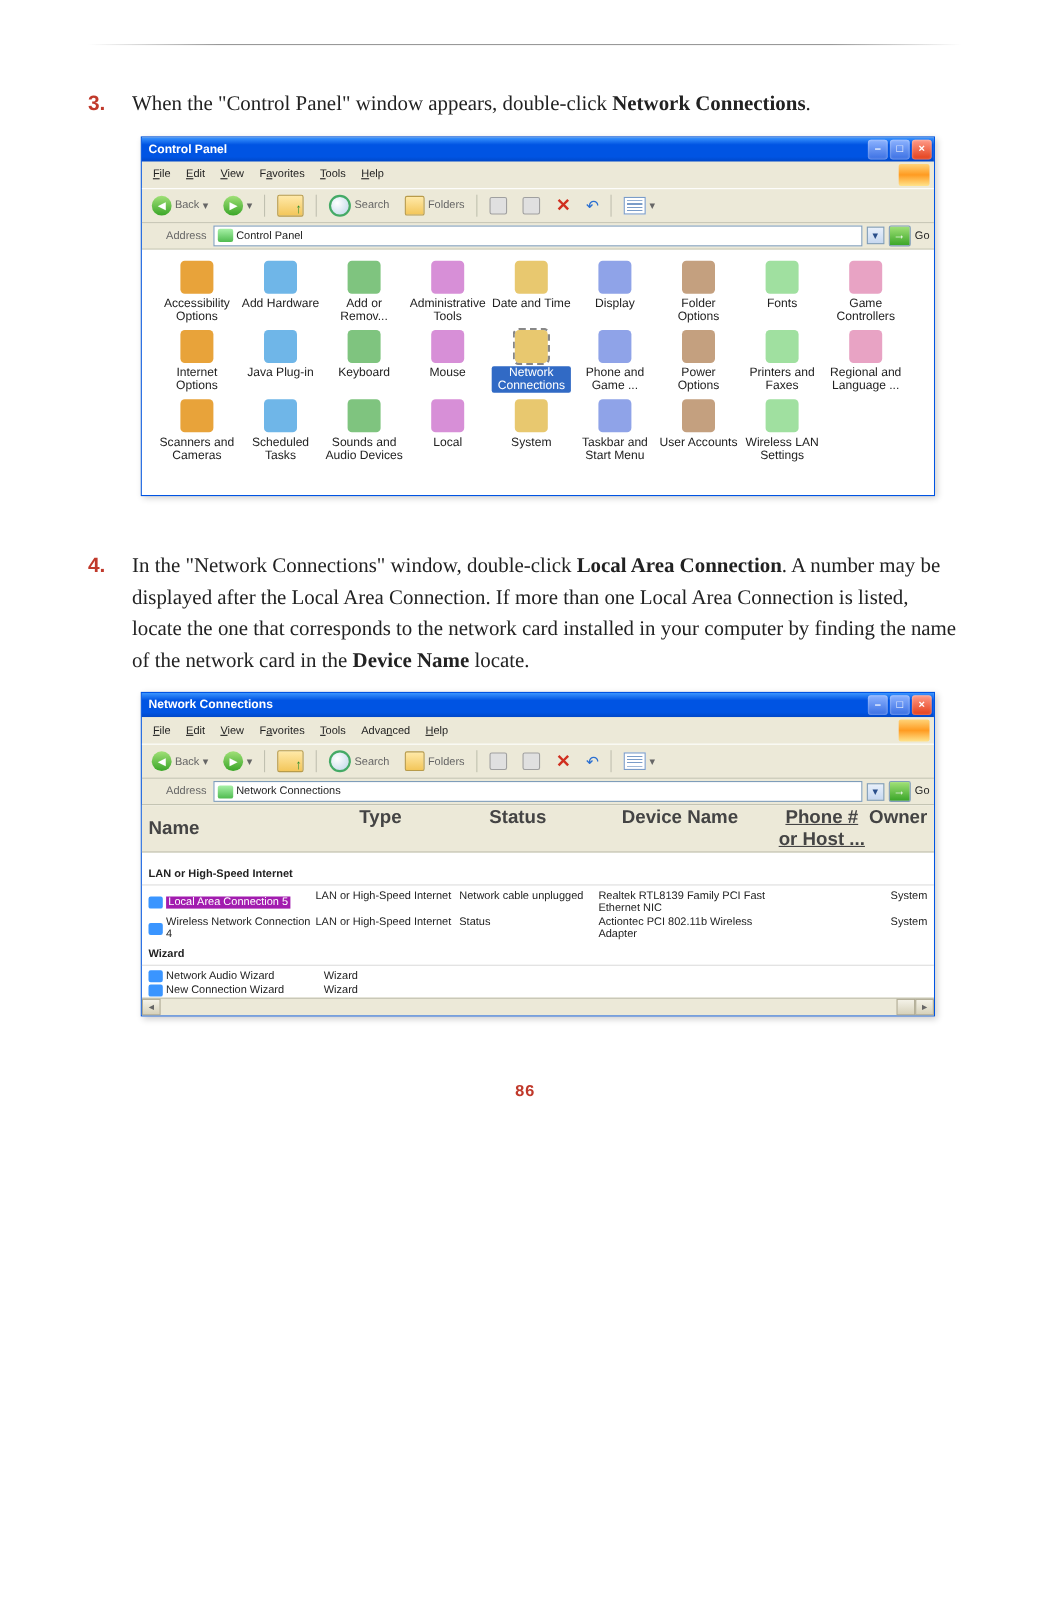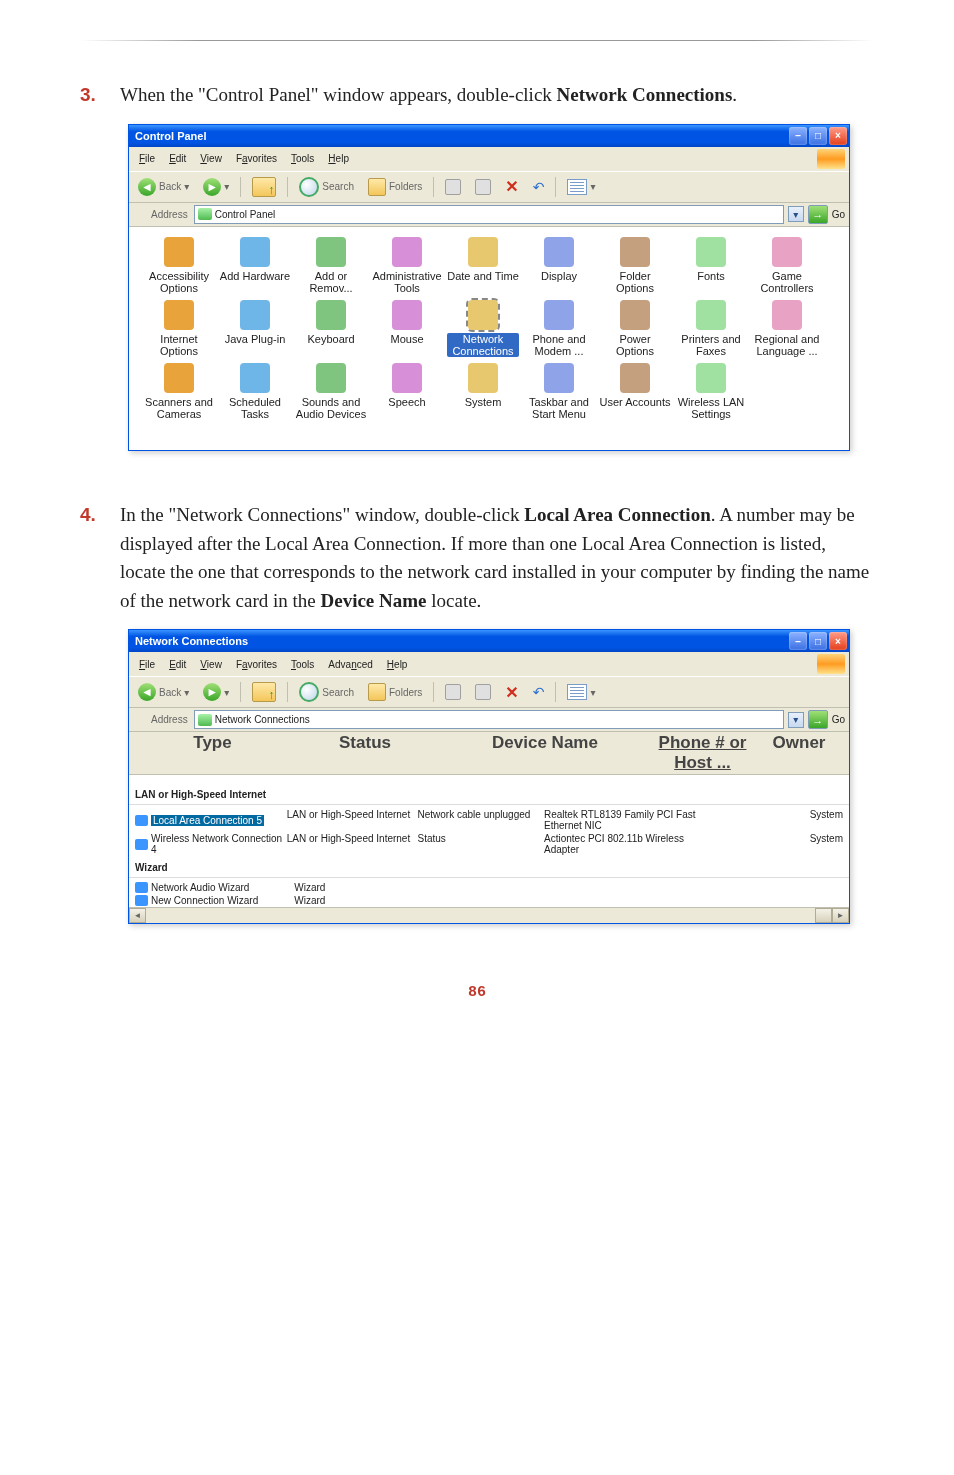--- a/index.html
+++ b/index.html
@@ -145,21 +145,21 @@
   .nc-body{background:#fff;min-height:140px;font-size:10px;}
   .nc-group{font-weight:bold;padding:6px 6px 4px 6px;border-bottom:1px solid #ddd;margin-bottom:3px;}
   .nc-row{display:flex;padding:1px 6px;}
   .nc-row .c1{width:180px;display:flex;align-items:center;gap:3px;}
   .nc-row .c2{width:155px;}
   .nc-row .c3{width:150px;}
   .nc-row .c4{width:210px;}
   .nc-row .c5{width:105px;text-decoration:underline;}
   .nc-row .c6{flex:1;}
   .nc-row.header{color:#444;border-bottom:1px solid #c0c0b0;background:#ece9d8;}
-  .nc-row .sel{background:#0369a1;color:#fff;padding:0 2px;}
+  .nc-row .sel{background:#a21caf;color:#fff;padding:0 2px;}
   .nc-row .ic{width:13px;height:11px;background:#3a95ff;border-radius:2px;flex:0 0 13px;}
   .scrollbar{height:15px;background:#ece9d8;border-top:1px solid #c0c0b0;display:flex;}
   .scrollbar .ar{width:15px;background:linear-gradient(#f4f2e8,#d7d2bb);border:1px solid #b0ab94;display:flex;align-items:center;justify-content:center;color:#666;font-size:8px;}
   .scrollbar .track{flex:1;}
   .scrollbar .thumb{width:15px;background:linear-gradient(#f4f2e8,#d7d2bb);border:1px solid #b0ab94;}
 
   .pagenum { text-align:center; color:#c0392b; font-family:Liberation Mono, monospace; font-weight:bold; font-size:15px; margin-top:60px;}
 
   .up-ico{width:22px;height:18px;background:linear-gradient(#ffe9a8,#f3c65a);border:1px solid #b89b4a;border-radius:2px;position:relative;}
   .up-ico::after{content:'↑';position:absolute;right:1px;bottom:-1px;color:#2f8f2f;font-size:12px;font-weight:bold;}
@@ -248,28 +248,28 @@
           <div class="cp-item"><div class="ico" style="background: rgb(232, 200, 111);"></div><span class="lbl">Date and Time</span></div>
           <div class="cp-item"><div class="ico" style="background: rgb(143, 163, 232);"></div><span class="lbl">Display</span></div>
           <div class="cp-item"><div class="ico" style="background: rgb(196, 160, 127);"></div><span class="lbl">Folder Options</span></div>
           <div class="cp-item"><div class="ico" style="background: rgb(160, 224, 160);"></div><span class="lbl">Fonts</span></div>
           <div class="cp-item"><div class="ico" style="background: rgb(232, 163, 196);"></div><span class="lbl">Game Controllers</span></div>
           <div class="cp-item"><div class="ico" style="background: rgb(232, 163, 58);"></div><span class="lbl">Internet Options</span></div>
           <div class="cp-item"><div class="ico" style="background: rgb(111, 182, 232);"></div><span class="lbl">Java Plug-in</span></div>
           <div class="cp-item"><div class="ico" style="background: rgb(127, 196, 127);"></div><span class="lbl">Keyboard</span></div>
           <div class="cp-item"><div class="ico" style="background: rgb(215, 143, 215);"></div><span class="lbl">Mouse</span></div>
           <div class="cp-item sel"><div class="ico" style="background: rgb(232, 200, 111);"></div><span class="lbl">Network Connections</span></div>
-          <div class="cp-item"><div class="ico" style="background: rgb(143, 163, 232);"></div><span class="lbl">Phone and Modem ...</span></div>
+          <div class="cp-item"><div class="ico" style="background: rgb(143, 163, 232);"></div><span class="lbl">Phone and Game ...</span></div>
           <div class="cp-item"><div class="ico" style="background: rgb(196, 160, 127);"></div><span class="lbl">Power Options</span></div>
           <div class="cp-item"><div class="ico" style="background: rgb(160, 224, 160);"></div><span class="lbl">Printers and Faxes</span></div>
           <div class="cp-item"><div class="ico" style="background: rgb(232, 163, 196);"></div><span class="lbl">Regional and Language ...</span></div>
           <div class="cp-item"><div class="ico" style="background: rgb(232, 163, 58);"></div><span class="lbl">Scanners and Cameras</span></div>
           <div class="cp-item"><div class="ico" style="background: rgb(111, 182, 232);"></div><span class="lbl">Scheduled Tasks</span></div>
           <div class="cp-item"><div class="ico" style="background: rgb(127, 196, 127);"></div><span class="lbl">Sounds and Audio Devices</span></div>
-          <div class="cp-item"><div class="ico" style="background: rgb(215, 143, 215);"></div><span class="lbl">Speech</span></div>
+          <div class="cp-item"><div class="ico" style="background: rgb(215, 143, 215);"></div><span class="lbl">Local</span></div>
           <div class="cp-item"><div class="ico" style="background: rgb(232, 200, 111);"></div><span class="lbl">System</span></div>
           <div class="cp-item"><div class="ico" style="background: rgb(143, 163, 232);"></div><span class="lbl">Taskbar and Start Menu</span></div>
           <div class="cp-item"><div class="ico" style="background: rgb(196, 160, 127);"></div><span class="lbl">User Accounts</span></div>
           <div class="cp-item"><div class="ico" style="background: rgb(160, 224, 160);"></div><span class="lbl">Wireless LAN Settings</span></div>
         </div>
     </div>
   </div>
 
   <div class="step">
     <div class="step-num">4.</div>
@@ -335,20 +335,21 @@
           <span class="ficon"></span>
           <span>Network Connections</span>
         </div>
         <span class="dd">▾</span>
         <span class="go">→</span>
         <span>Go</span>
       </div>
 
       <div class="nc-body">
         <div class="nc-row header">
+          <span class="c1">Name</span>
           <span class="c2">Type</span>
           <span class="c3">Status</span>
           <span class="c4">Device Name</span>
           <span class="c5">Phone # or Host ...</span>
           <span class="c6">Owner</span>
         </div>
         <div class="nc-group">LAN or High-Speed Internet</div>
         <div id="nc-rows1">
             <div class="nc-row">
               <span class="c1">

